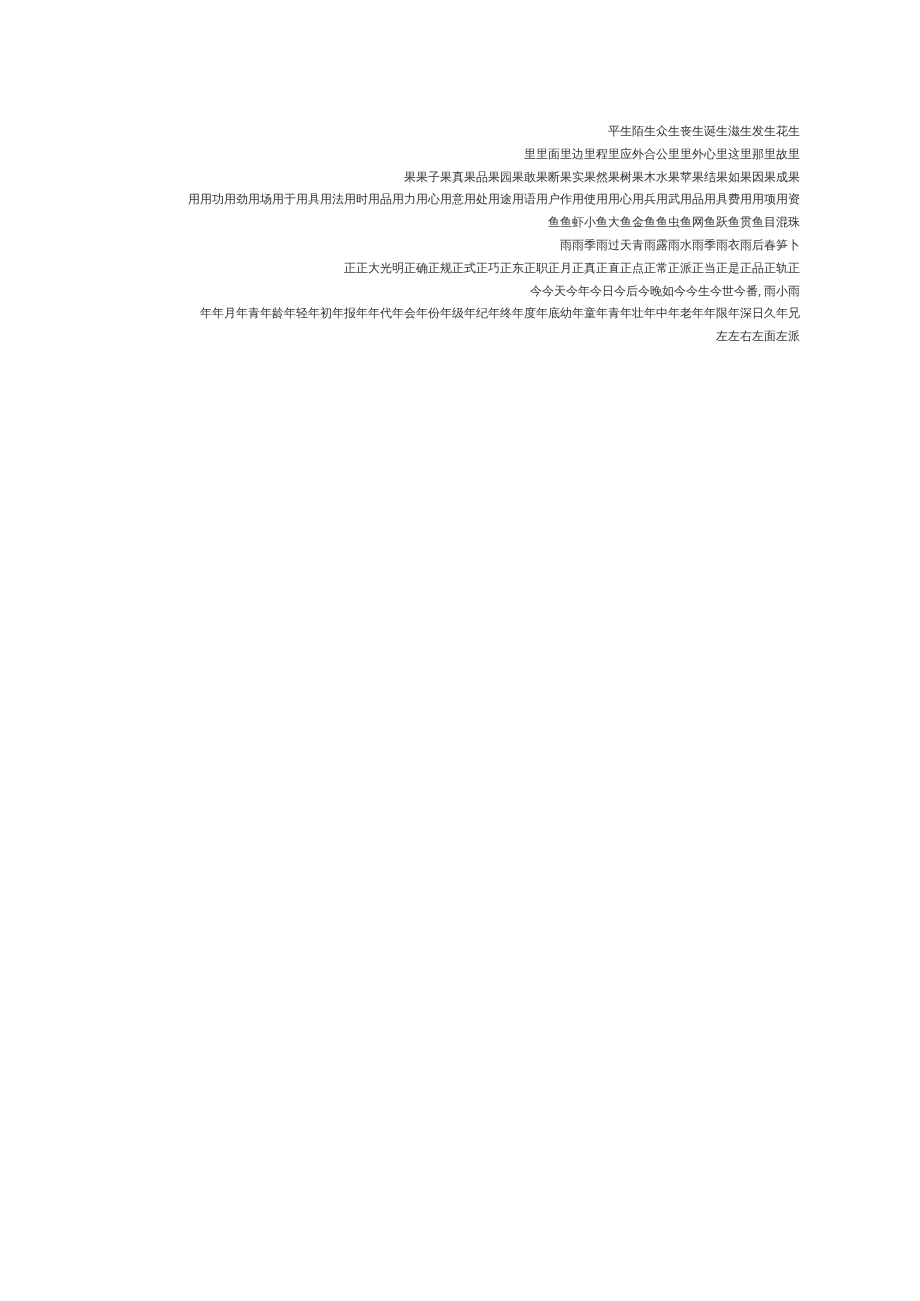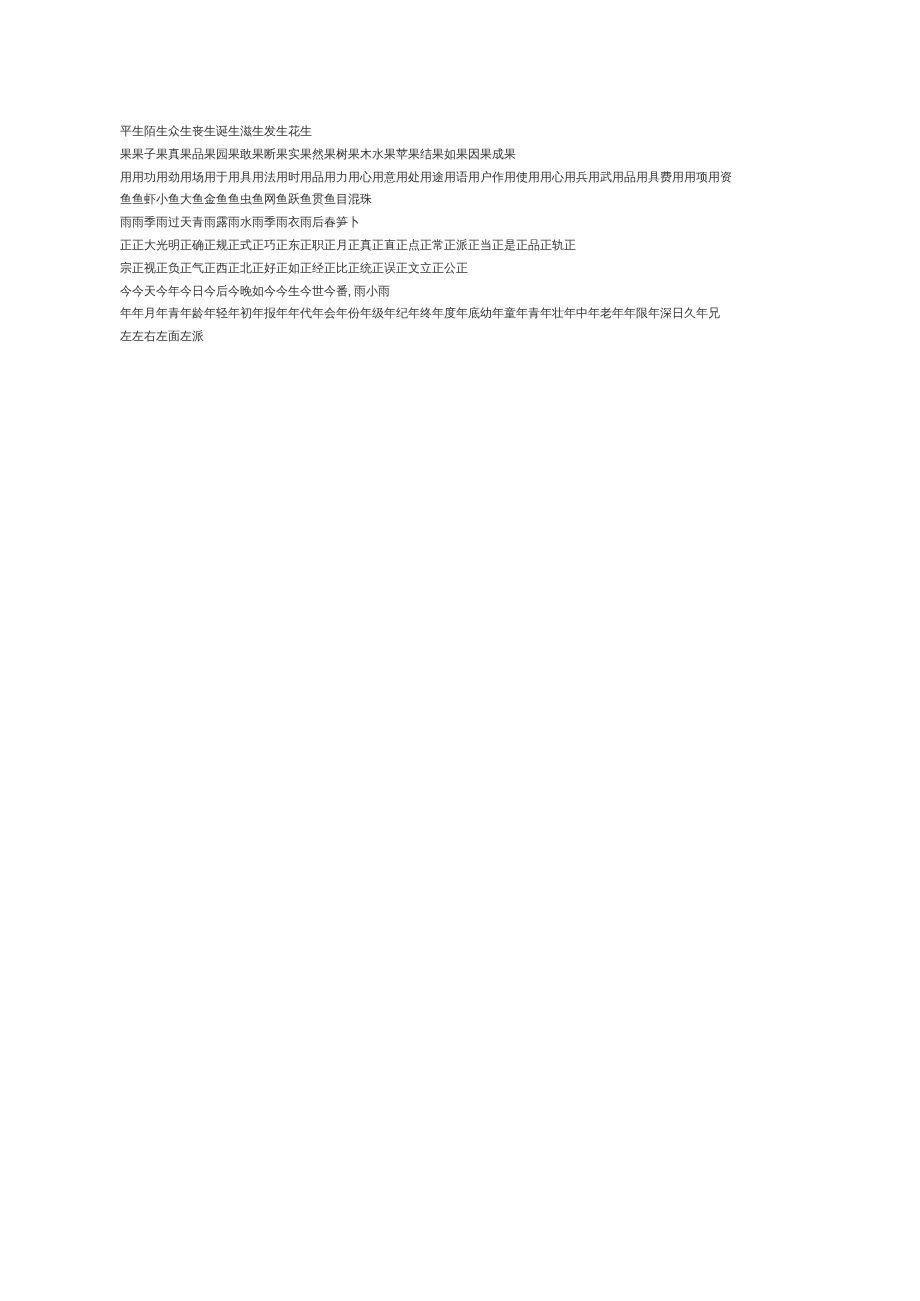--- a/index.html
+++ b/index.html
@@ -15,29 +15,30 @@
       padding: 120px 120px 0 120px;
       line-height: 1.9;
     }
     .content {
       max-width: 720px;
     }
     .line {
       display: block;
       white-space: normal;
       word-break: break-all;
+      text-align: right;
     }
   </style>
 </head>
 <body>
 
 <div class="content">
   <span class="line">平生陌生众生丧生诞生滋生发生花生</span>
+  <span class="line">里里面里边里程里应外合公里里外心里这里那里故里</span>
   <span class="line">果果子果真果品果园果敢果断果实果然果树果木水果苹果结果如果因果成果</span>
   <span class="line">用用功用劲用场用于用具用法用时用品用力用心用意用处用途用语用户作用使用用心用兵用武用品用具费用用项用资</span>
   <span class="line">鱼鱼虾小鱼大鱼金鱼鱼虫鱼网鱼跃鱼贯鱼目混珠</span>
   <span class="line">雨雨季雨过天青雨露雨水雨季雨衣雨后春笋卜</span>
   <span class="line">正正大光明正确正规正式正巧正东正职正月正真正直正点正常正派正当正是正品正轨正</span>
-  <span class="line">宗正视正负正气正西正北正好正如正经正比正统正误正文立正公正</span>
   <span class="line">今今天今年今日今后今晚如今今生今世今番, 雨小雨</span>
   <span class="line">年年月年青年龄年轻年初年报年年代年会年份年级年纪年终年度年底幼年童年青年壮年中年老年年限年深日久年兄</span>
   <span class="line">左左右左面左派</span>
 </div>
 
 </body></html>

